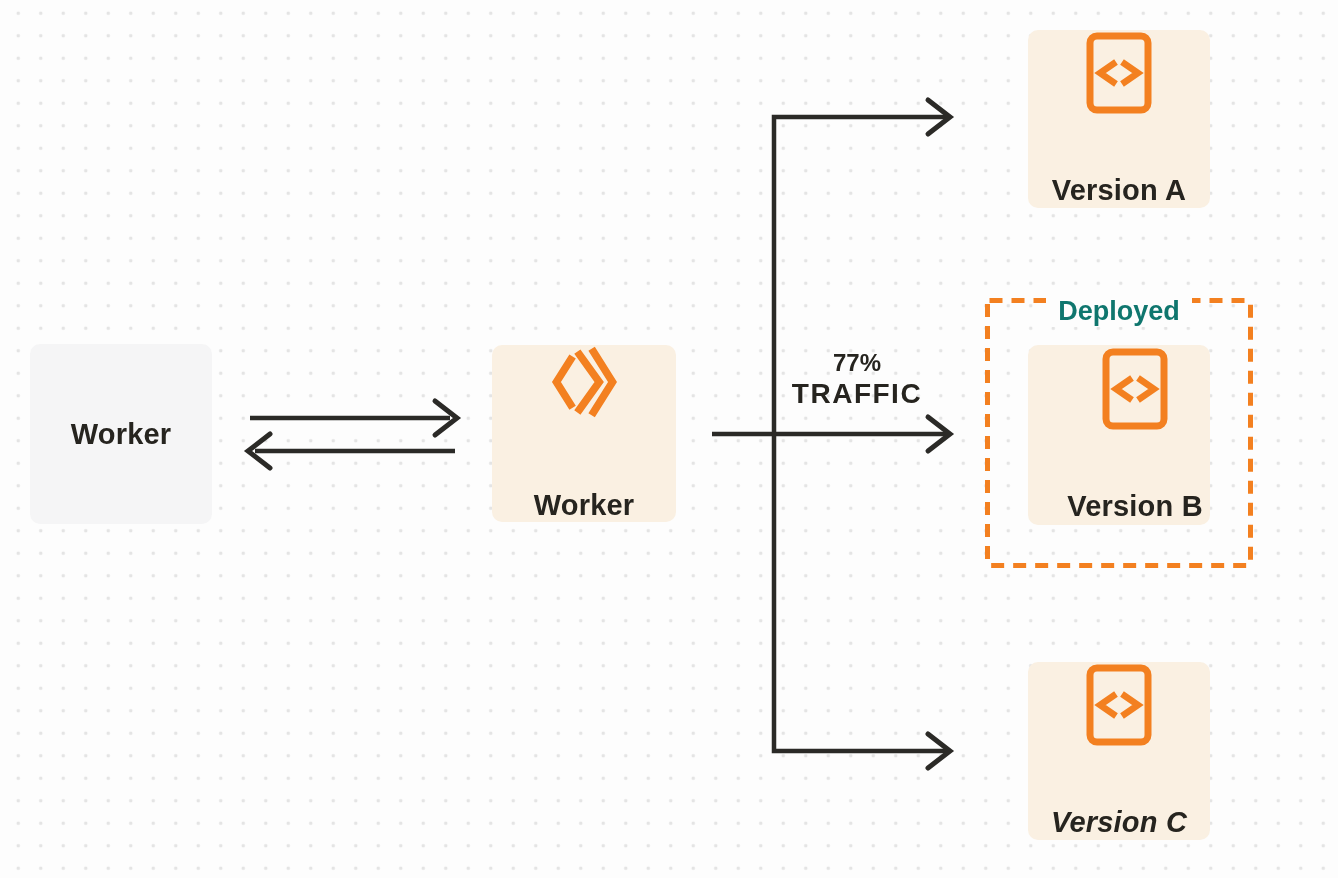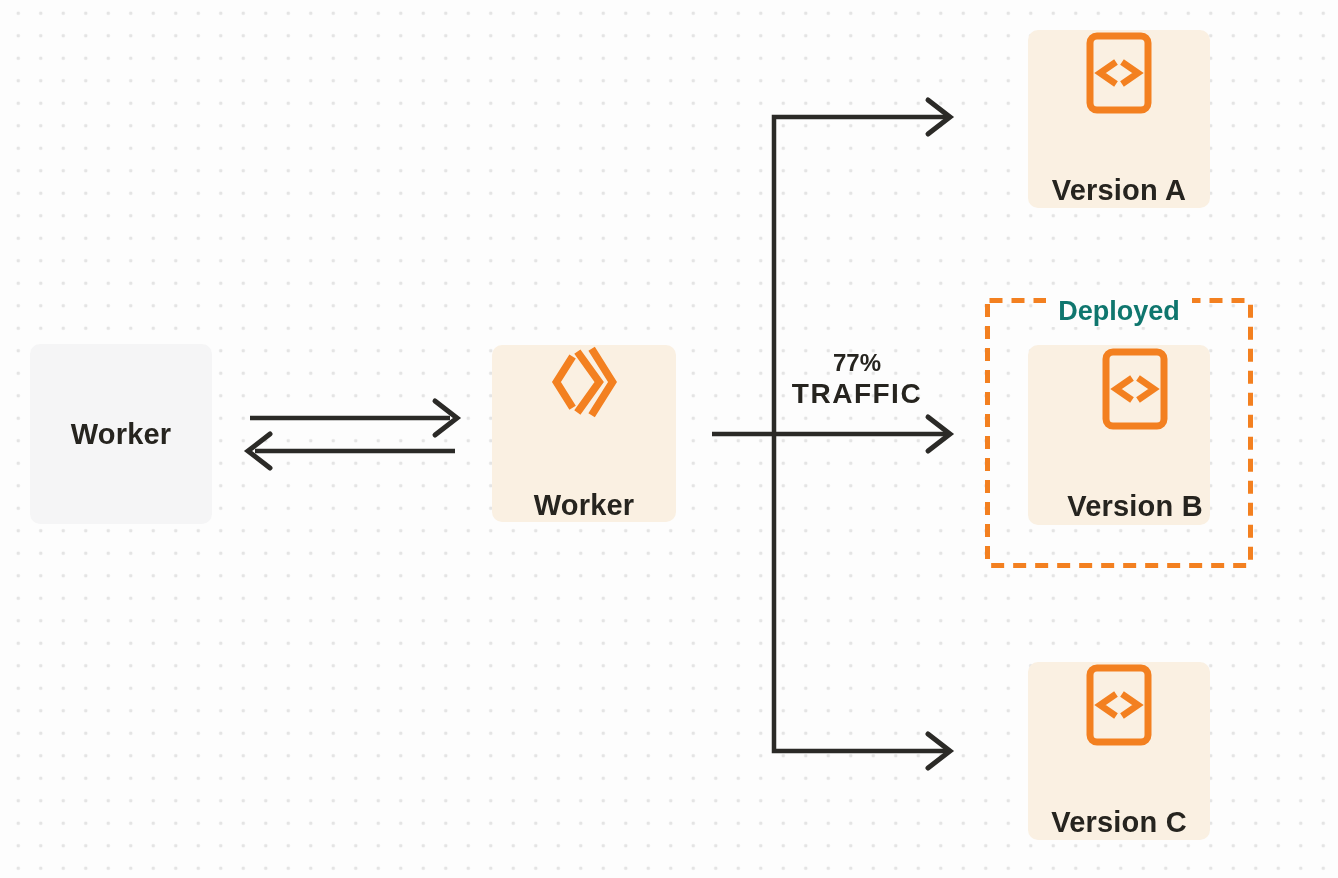--- a/index.html
+++ b/index.html
@@ -43,21 +43,21 @@
   }
   .worker-node .label { margin-top: 32px; }
 
   .version-node {
     width: 182px; height: 178px;
     background: #faf0e2;
   }
   .version-node .label { margin-top: 24px; }
   .version-a { left: 1028px; top: 30px;  position: absolute; }
   .version-b { left: 1028px; top: 345px; position: absolute; height: 180px; padding-left: 32px; }
-  .version-c { left: 1028px; top: 662px; position: absolute; }
+  .version-c { left: 1028px; top: 662px; position: absolute; font-style: italic; }
 
   .overlay-svg {
     position: absolute;
     left: 0; top: 0;
     width: 1338px; height: 878px;
     pointer-events: none;
   }
 
   .deployed-label-wrap {
     position: absolute;

